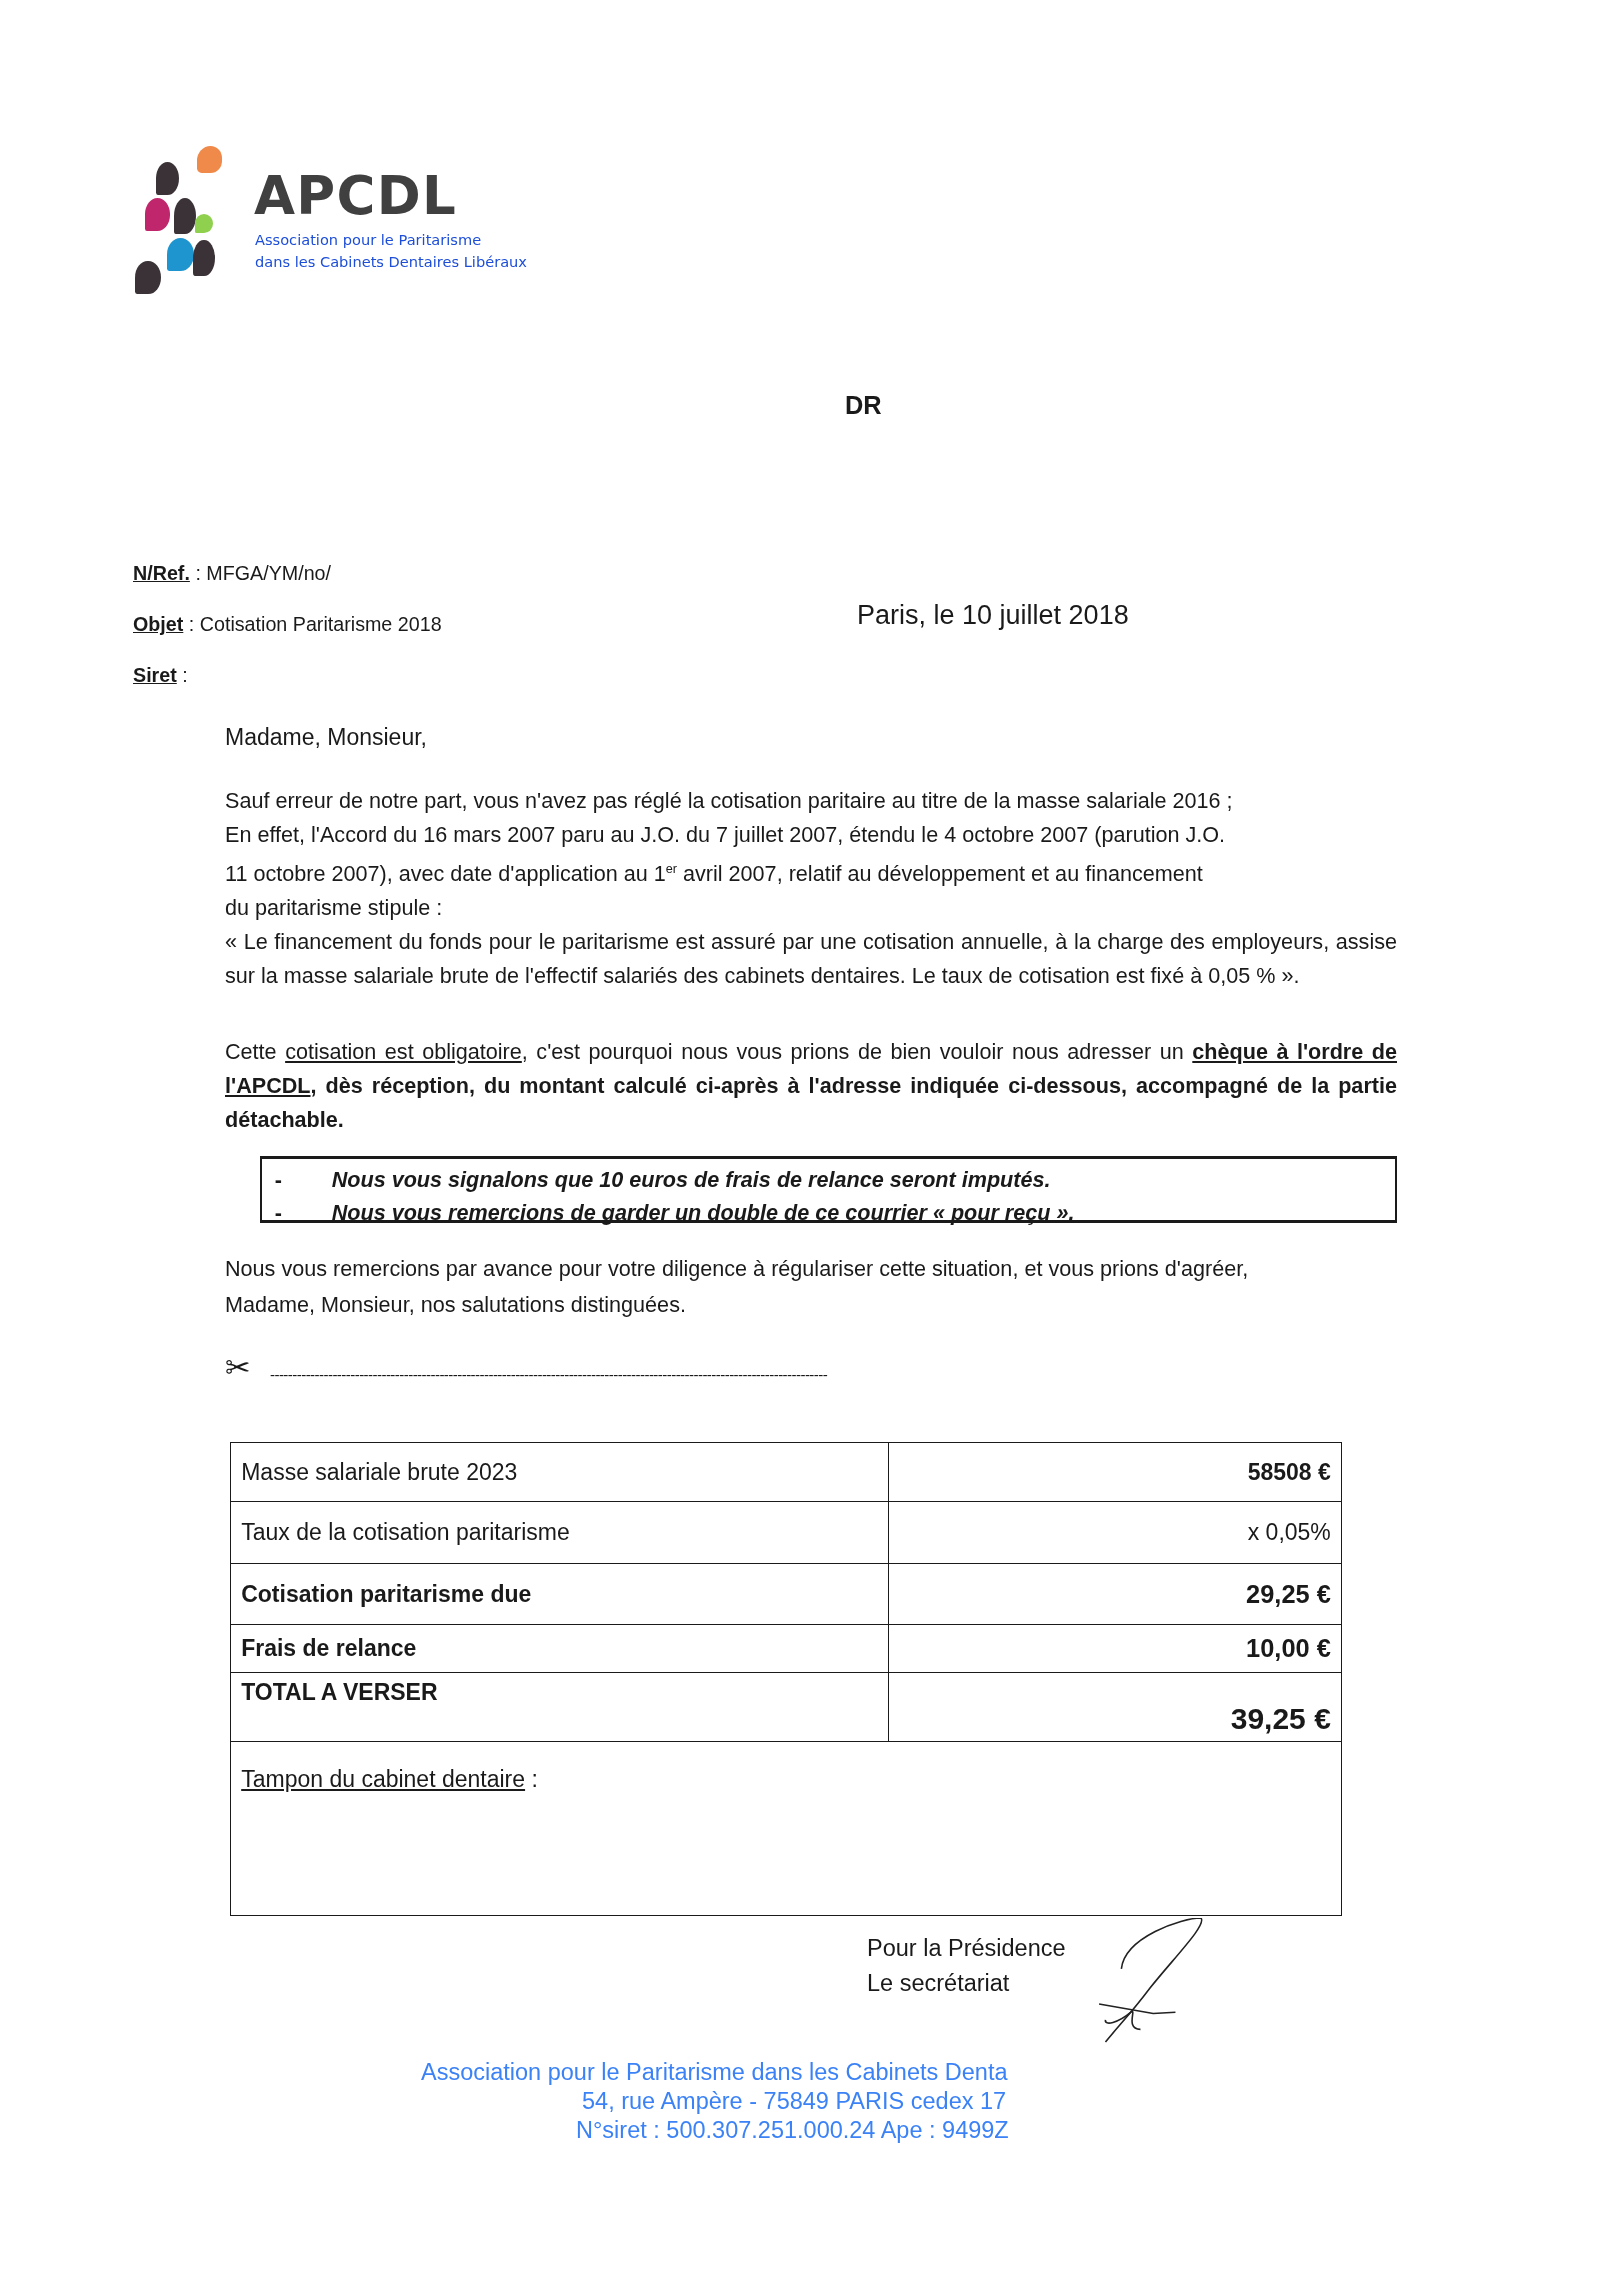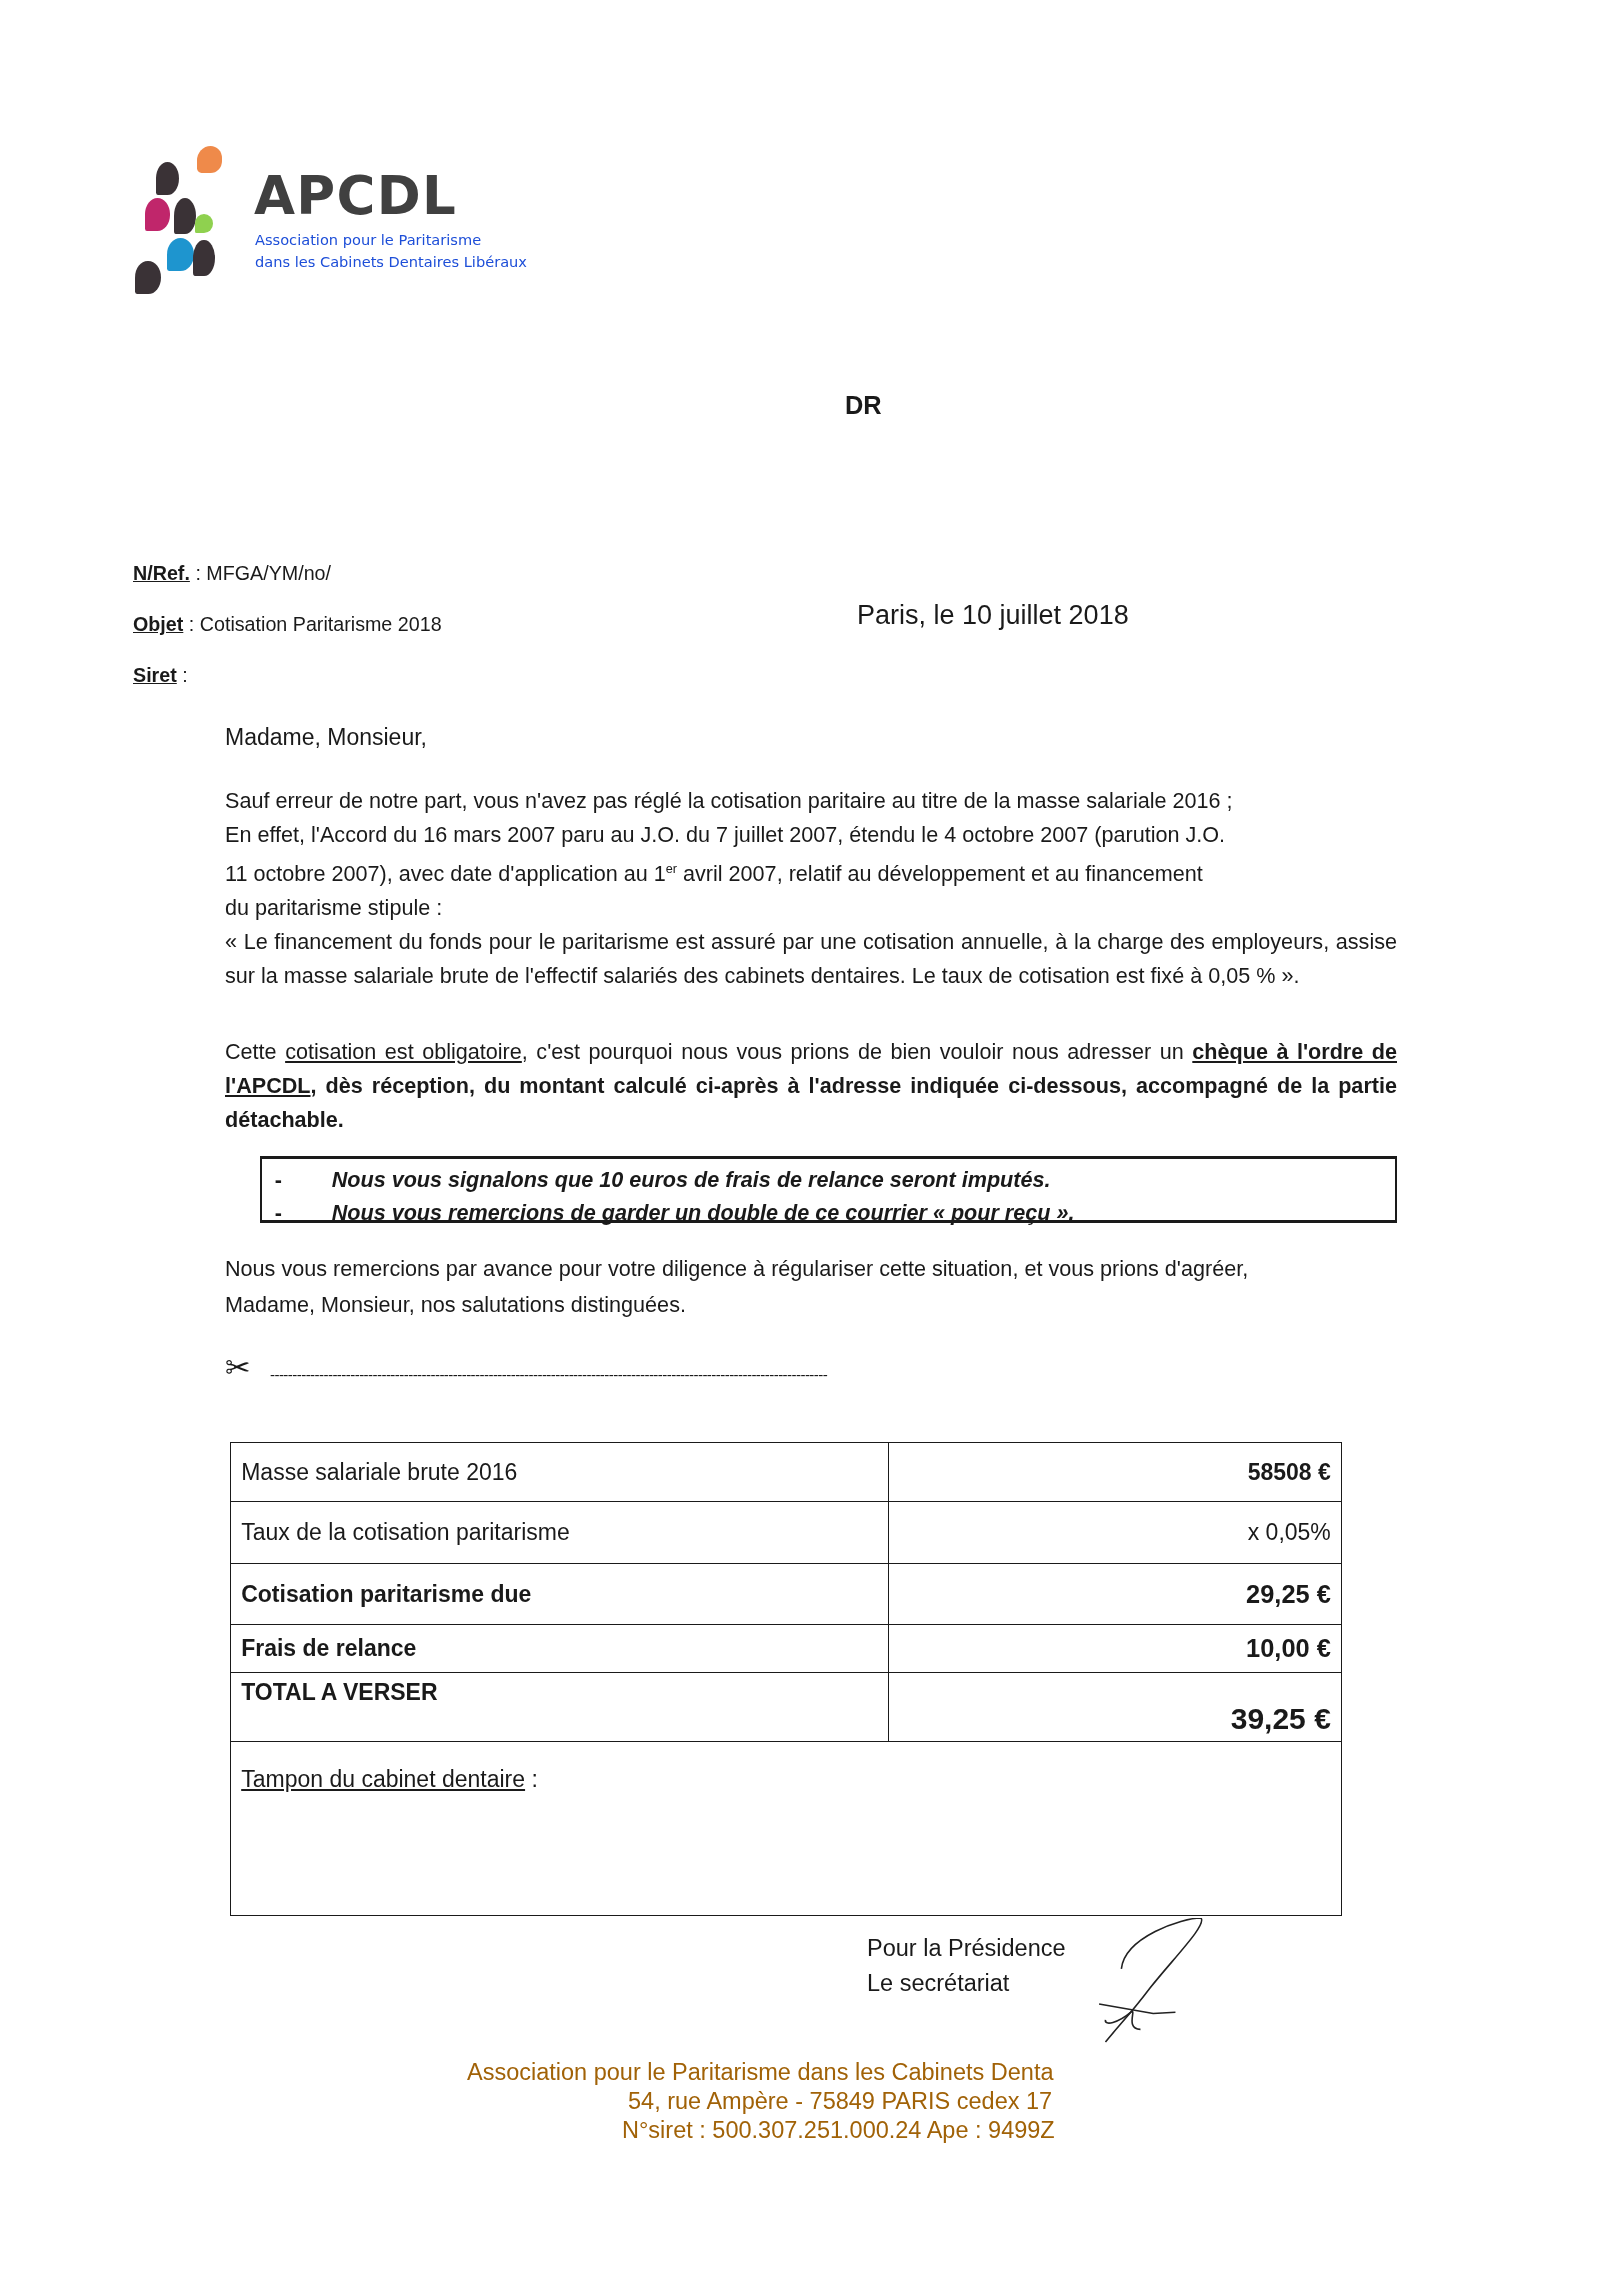--- a/index.html
+++ b/index.html
@@ -20,21 +20,21 @@
   .notice-line .dash { width:57px; padding-left:12.7px; font-style:normal; }
   table.calc { border-collapse:collapse; position:absolute; left:230px; top:1442px; width:1112px; }
   table.calc td { border:1.9px solid #1a1a1a; font-size:23px; padding:0 10.2px; vertical-align:middle; }
   table.calc td.val { text-align:right; width:432px; }
   table.calc tr.r1 td { height:58px; }
   table.calc tr.r2 td { height:61px; }
   table.calc tr.r3 td { height:60px; }
   table.calc tr.r4 td { height:47px; }
   table.calc tr.r5 td { height:62px; }
   table.calc tr.stamp td { height:149px; vertical-align:top; padding-top:24px; }
-  .footer { color:#a16207; font-size:23.5px; line-height:28px;margin-left:46px; }
+  .footer { color:#3b82f6; font-size:23.5px; line-height:28px; }
 </style>
 </head>
 <body>
 
 <div class="abs" style="left:124px; top:140px; width:483px; height:165px;">
   <div style="position:absolute; left:0; top:0; width:127px; height:165px;">
     <div class="dot" style="left:73px; top:6.4px; width:25.4px; height:27px; background:#ef8a4a; border-radius:60% 50% 50% 20%;"></div>
     <div class="dot" style="left:32px; top:22px; width:23px; height:33px; background:#3a3236;"></div>
     <div class="dot" style="left:21px; top:58px; width:25.4px; height:33px; background:#c0266b;"></div>
     <div class="dot" style="left:50px; top:58px; width:22px; height:36px; background:#3a3236;"></div>
@@ -92,21 +92,21 @@
 </div>
 
 <div class="abs narrow" style="left:225px; top:1251px; width:1080px; font-size:21.6px; line-height:36px;">Nous vous remercions par avance pour votre diligence à régulariser cette situation, et vous prions d'agréer, Madame, Monsieur, nos salutations distinguées.</div>
 
 <div class="abs" style="left:225px; top:1350px; font-size:30.5px;">✂</div>
 <div class="abs" style="left:270px; top:1366px; width:1054px; overflow:hidden; white-space:nowrap; font-size:15.2px; letter-spacing:-0.6px;">-----------------------------------------------------------------------------------------------------------------------------</div>
 
 <table class="calc narrow">
   <tbody>
       <tr class="r1">
-    <td>Masse salariale brute 2016</td>
+    <td>Masse salariale brute 2023</td>
     <td class="val b">58508 €</td>
   </tr>
   <tr class="r2">
     <td>Taux de la cotisation paritarisme</td>
     <td class="val">x 0,05%</td>
   </tr>
   <tr class="r3">
     <td class="b">Cotisation paritarisme due</td>
     <td class="val b" style="font-size:25.4px;">29,25 €</td>
   </tr>

